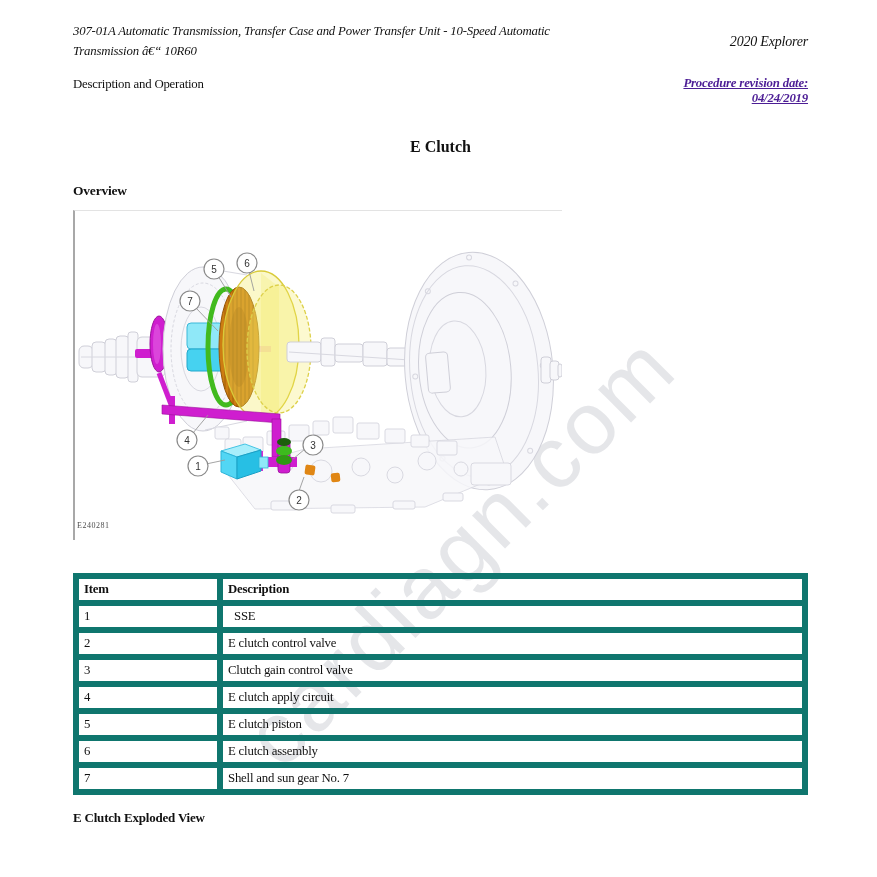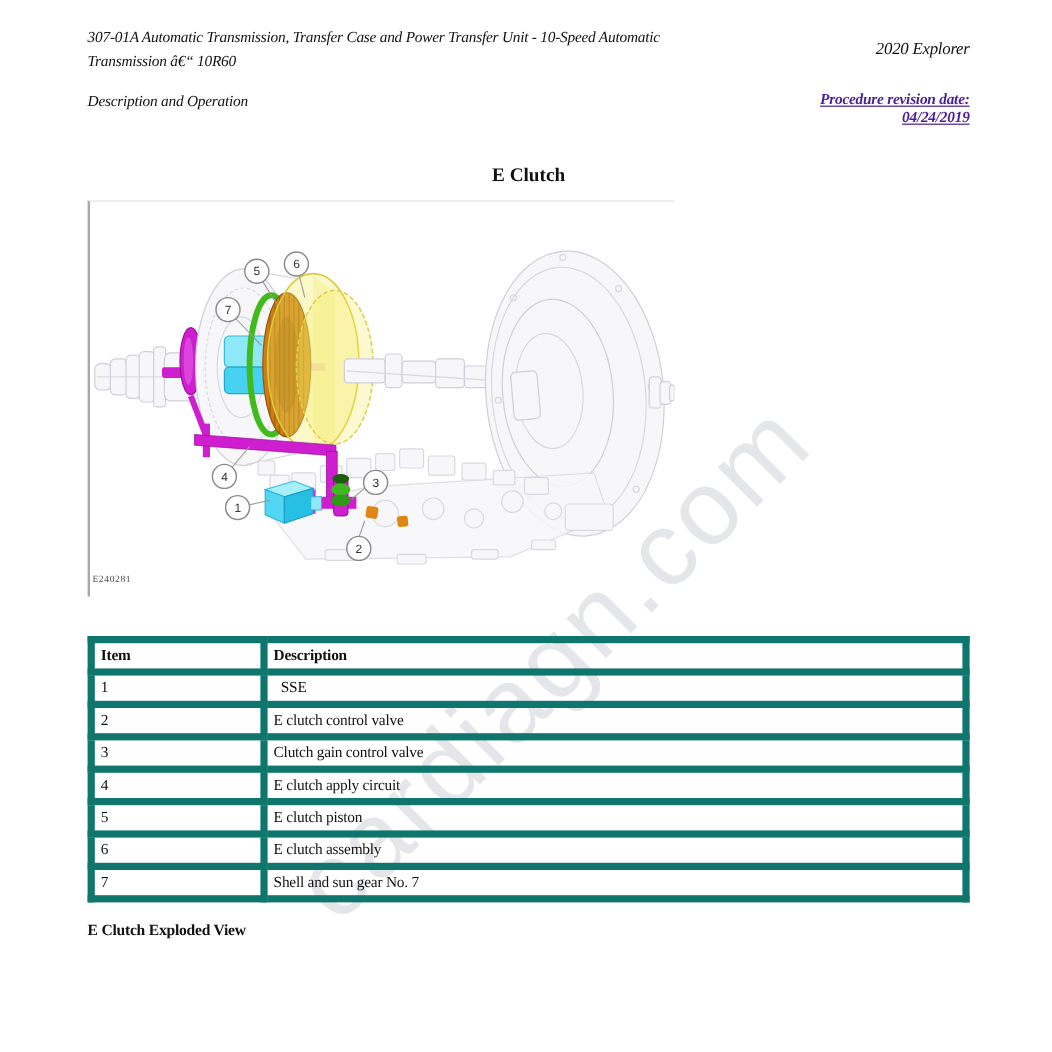--- a/index.html
+++ b/index.html
@@ -15,21 +15,21 @@
     font-size:88px; font-weight:400; letter-spacing:3px;
     color:rgba(170,172,182,0.30);
     transform:rotate(-45deg); transform-origin:center center;
     z-index:0; white-space:nowrap; user-select:none;
   }
   .content { position:relative; z-index:1; padding:22px 69px 0 73px; }
   
   .hdr { display:flex; justify-content:space-between; align-items:center; }
   .hdr-left { width:530px; font-style:italic; font-size:12.8px; line-height:1.55; }
   .hdr-right { text-align:right; font-style:italic; font-size:14px; }
-  .doc-type { font-style:italic; font-size:12.8px; margin-top:0; }
+  .doc-type { font-size:12.8px; margin-top:0; }
   .rev-link {
     display:block; margin-top:14px; text-align:right;
     font-style:italic; font-weight:bold; font-size:12.8px; line-height:1.2;
     color:#4c1d95; text-decoration:underline;
   }
   
   .title { text-align:center; font-size:16px; font-weight:bold; margin-top:32px; letter-spacing:0; }
   .h-overview { font-size:13.5px; font-weight:bold; margin-top:27px; }
   
   .figure {
@@ -77,20 +77,21 @@
       <div class="hdr-right">2020 Explorer</div>
     </div>
     <div class="hdr">
       <div class="doc-type">Description and Operation</div>
       <a class="rev-link" href="#"><span>Procedure revision date:</span><br>
         <span>04/24/2019</span></a>
     </div>
 
     <div class="title">E Clutch</div>
 
+    <div class="h-overview">Overview</div>
 
     <div class="figure">
       <svg width="487" height="329" viewBox="0 0 487 329">
 
         <g>
           <rect class="lw" x="4" y="135" width="14" height="22" rx="5"></rect>
           <rect class="lw" x="17" y="131" width="14" height="30" rx="4"></rect>
           <rect class="lw" x="30" y="128" width="12" height="36" rx="4"></rect>
           <rect class="lw" x="41" y="125" width="13" height="42" rx="4"></rect>
           <rect class="lw" x="53" y="121" width="10" height="50" rx="3"></rect>

